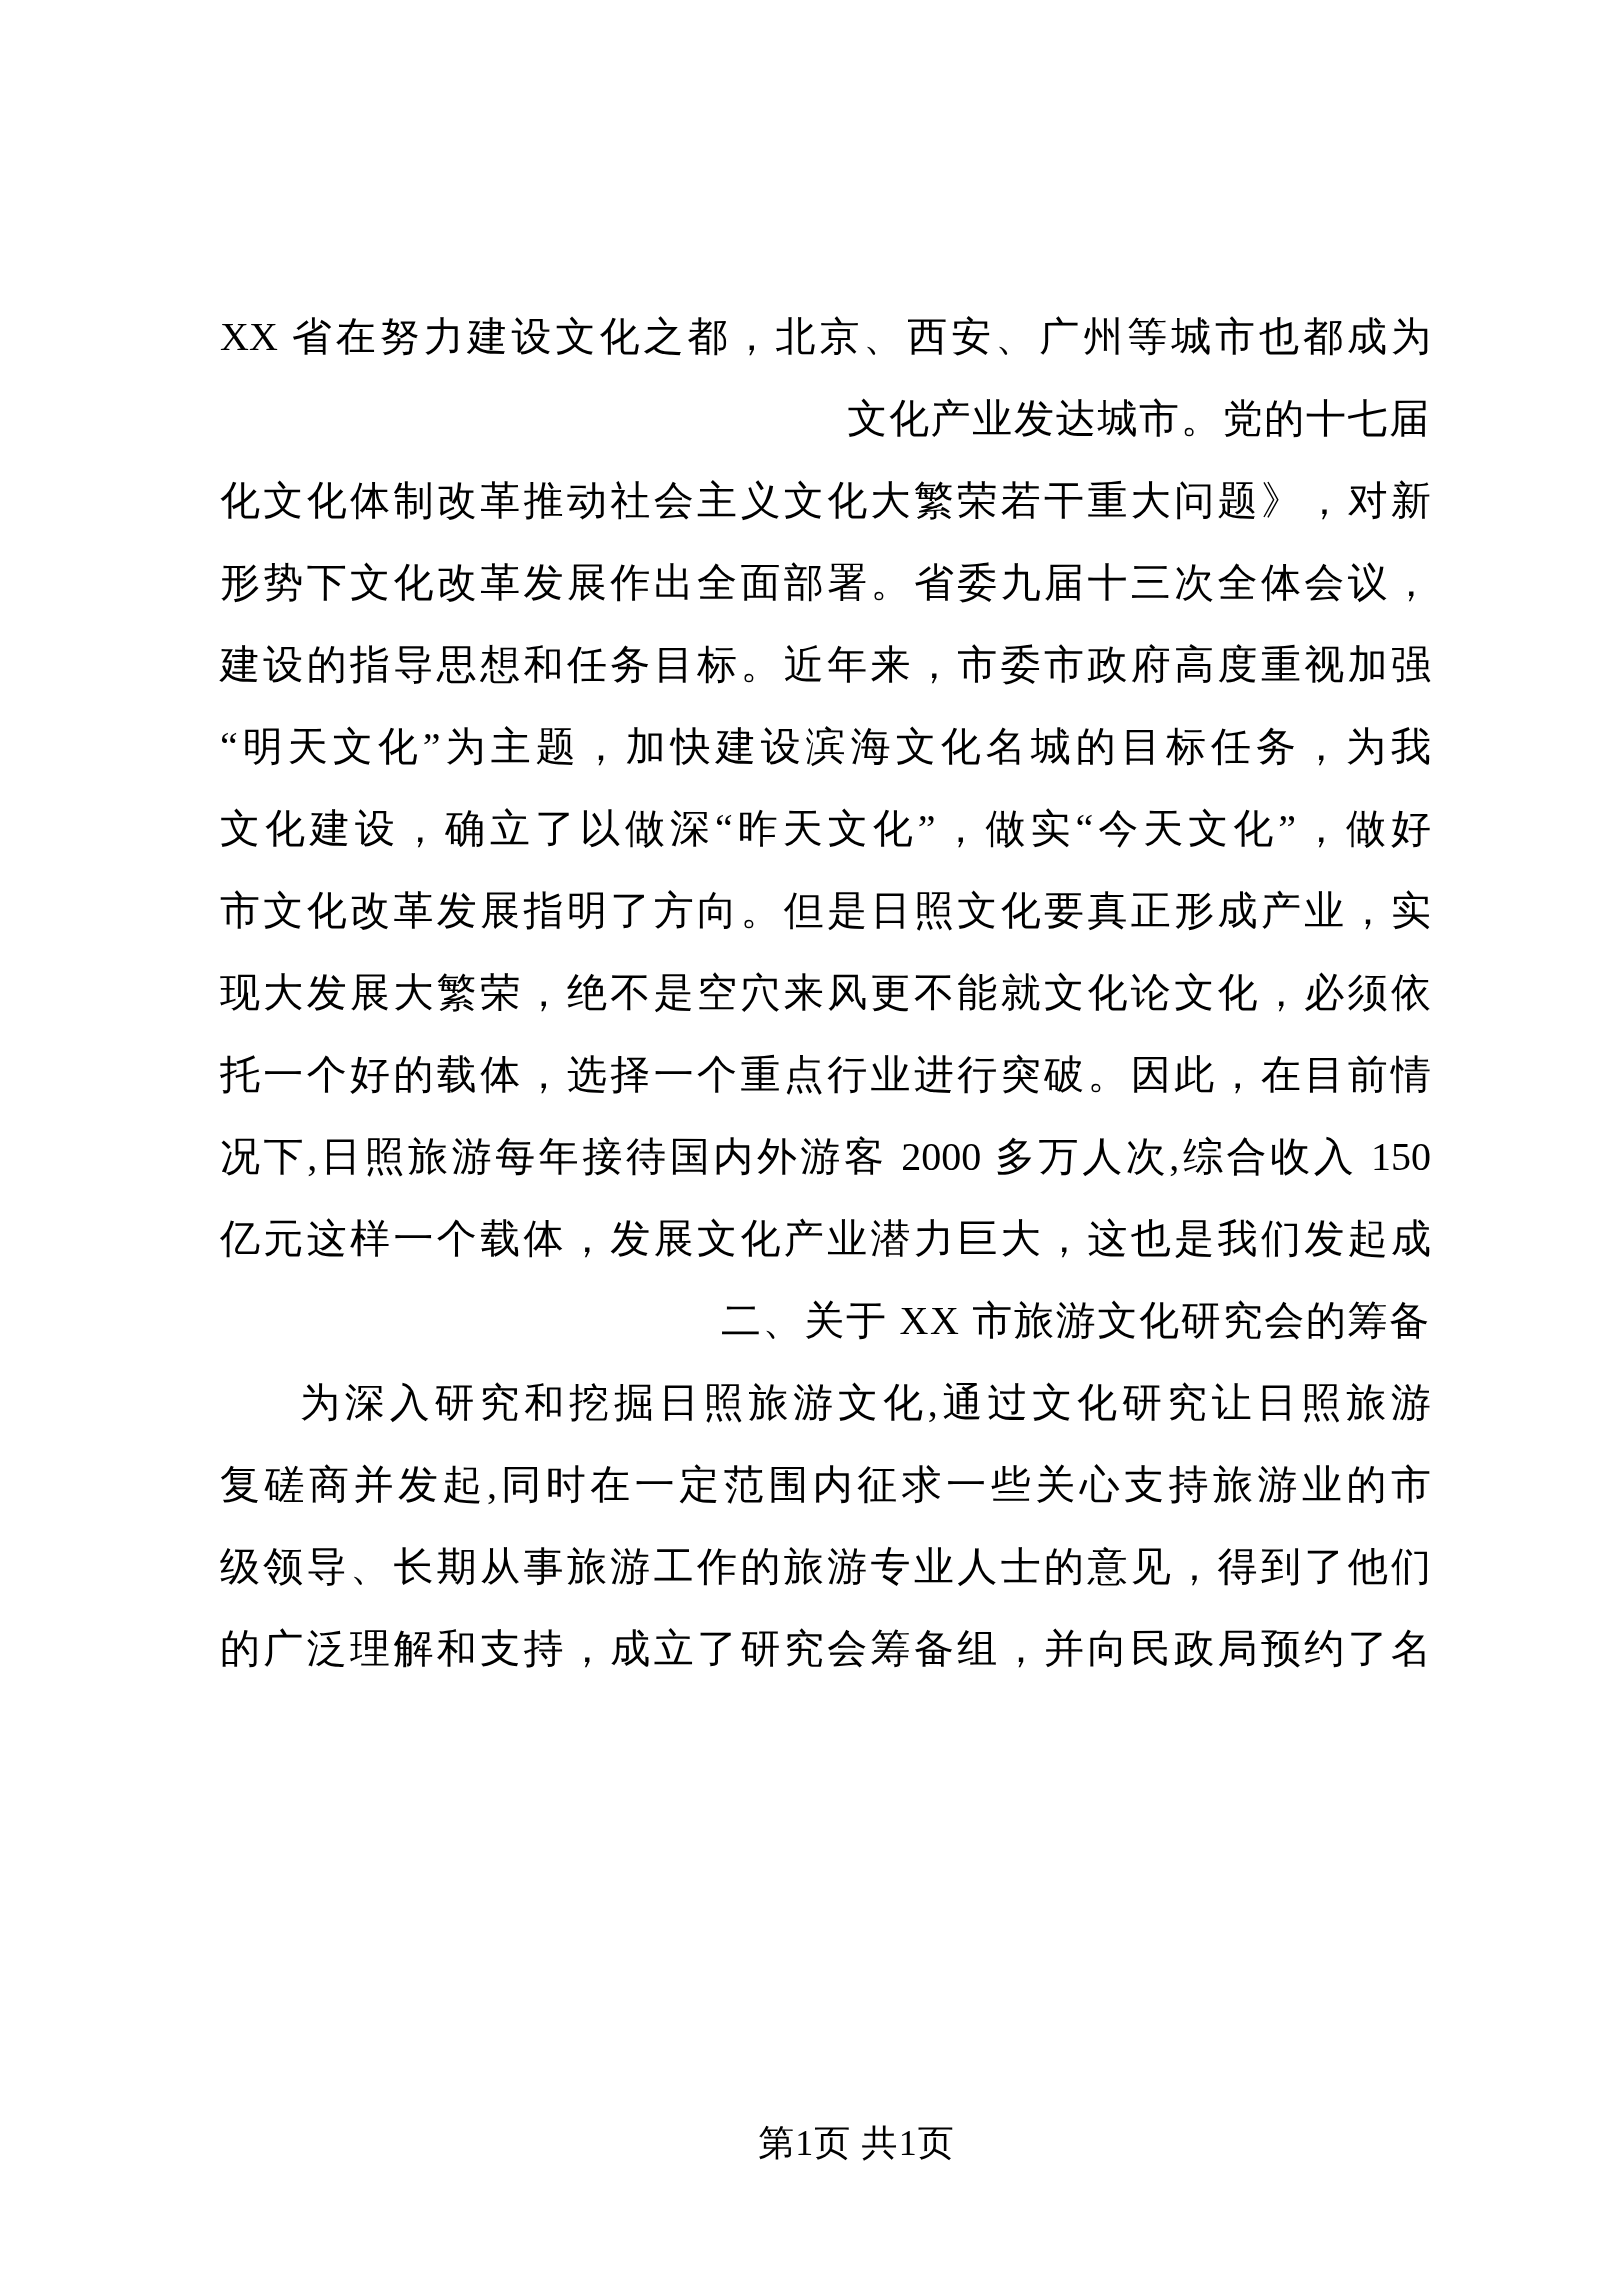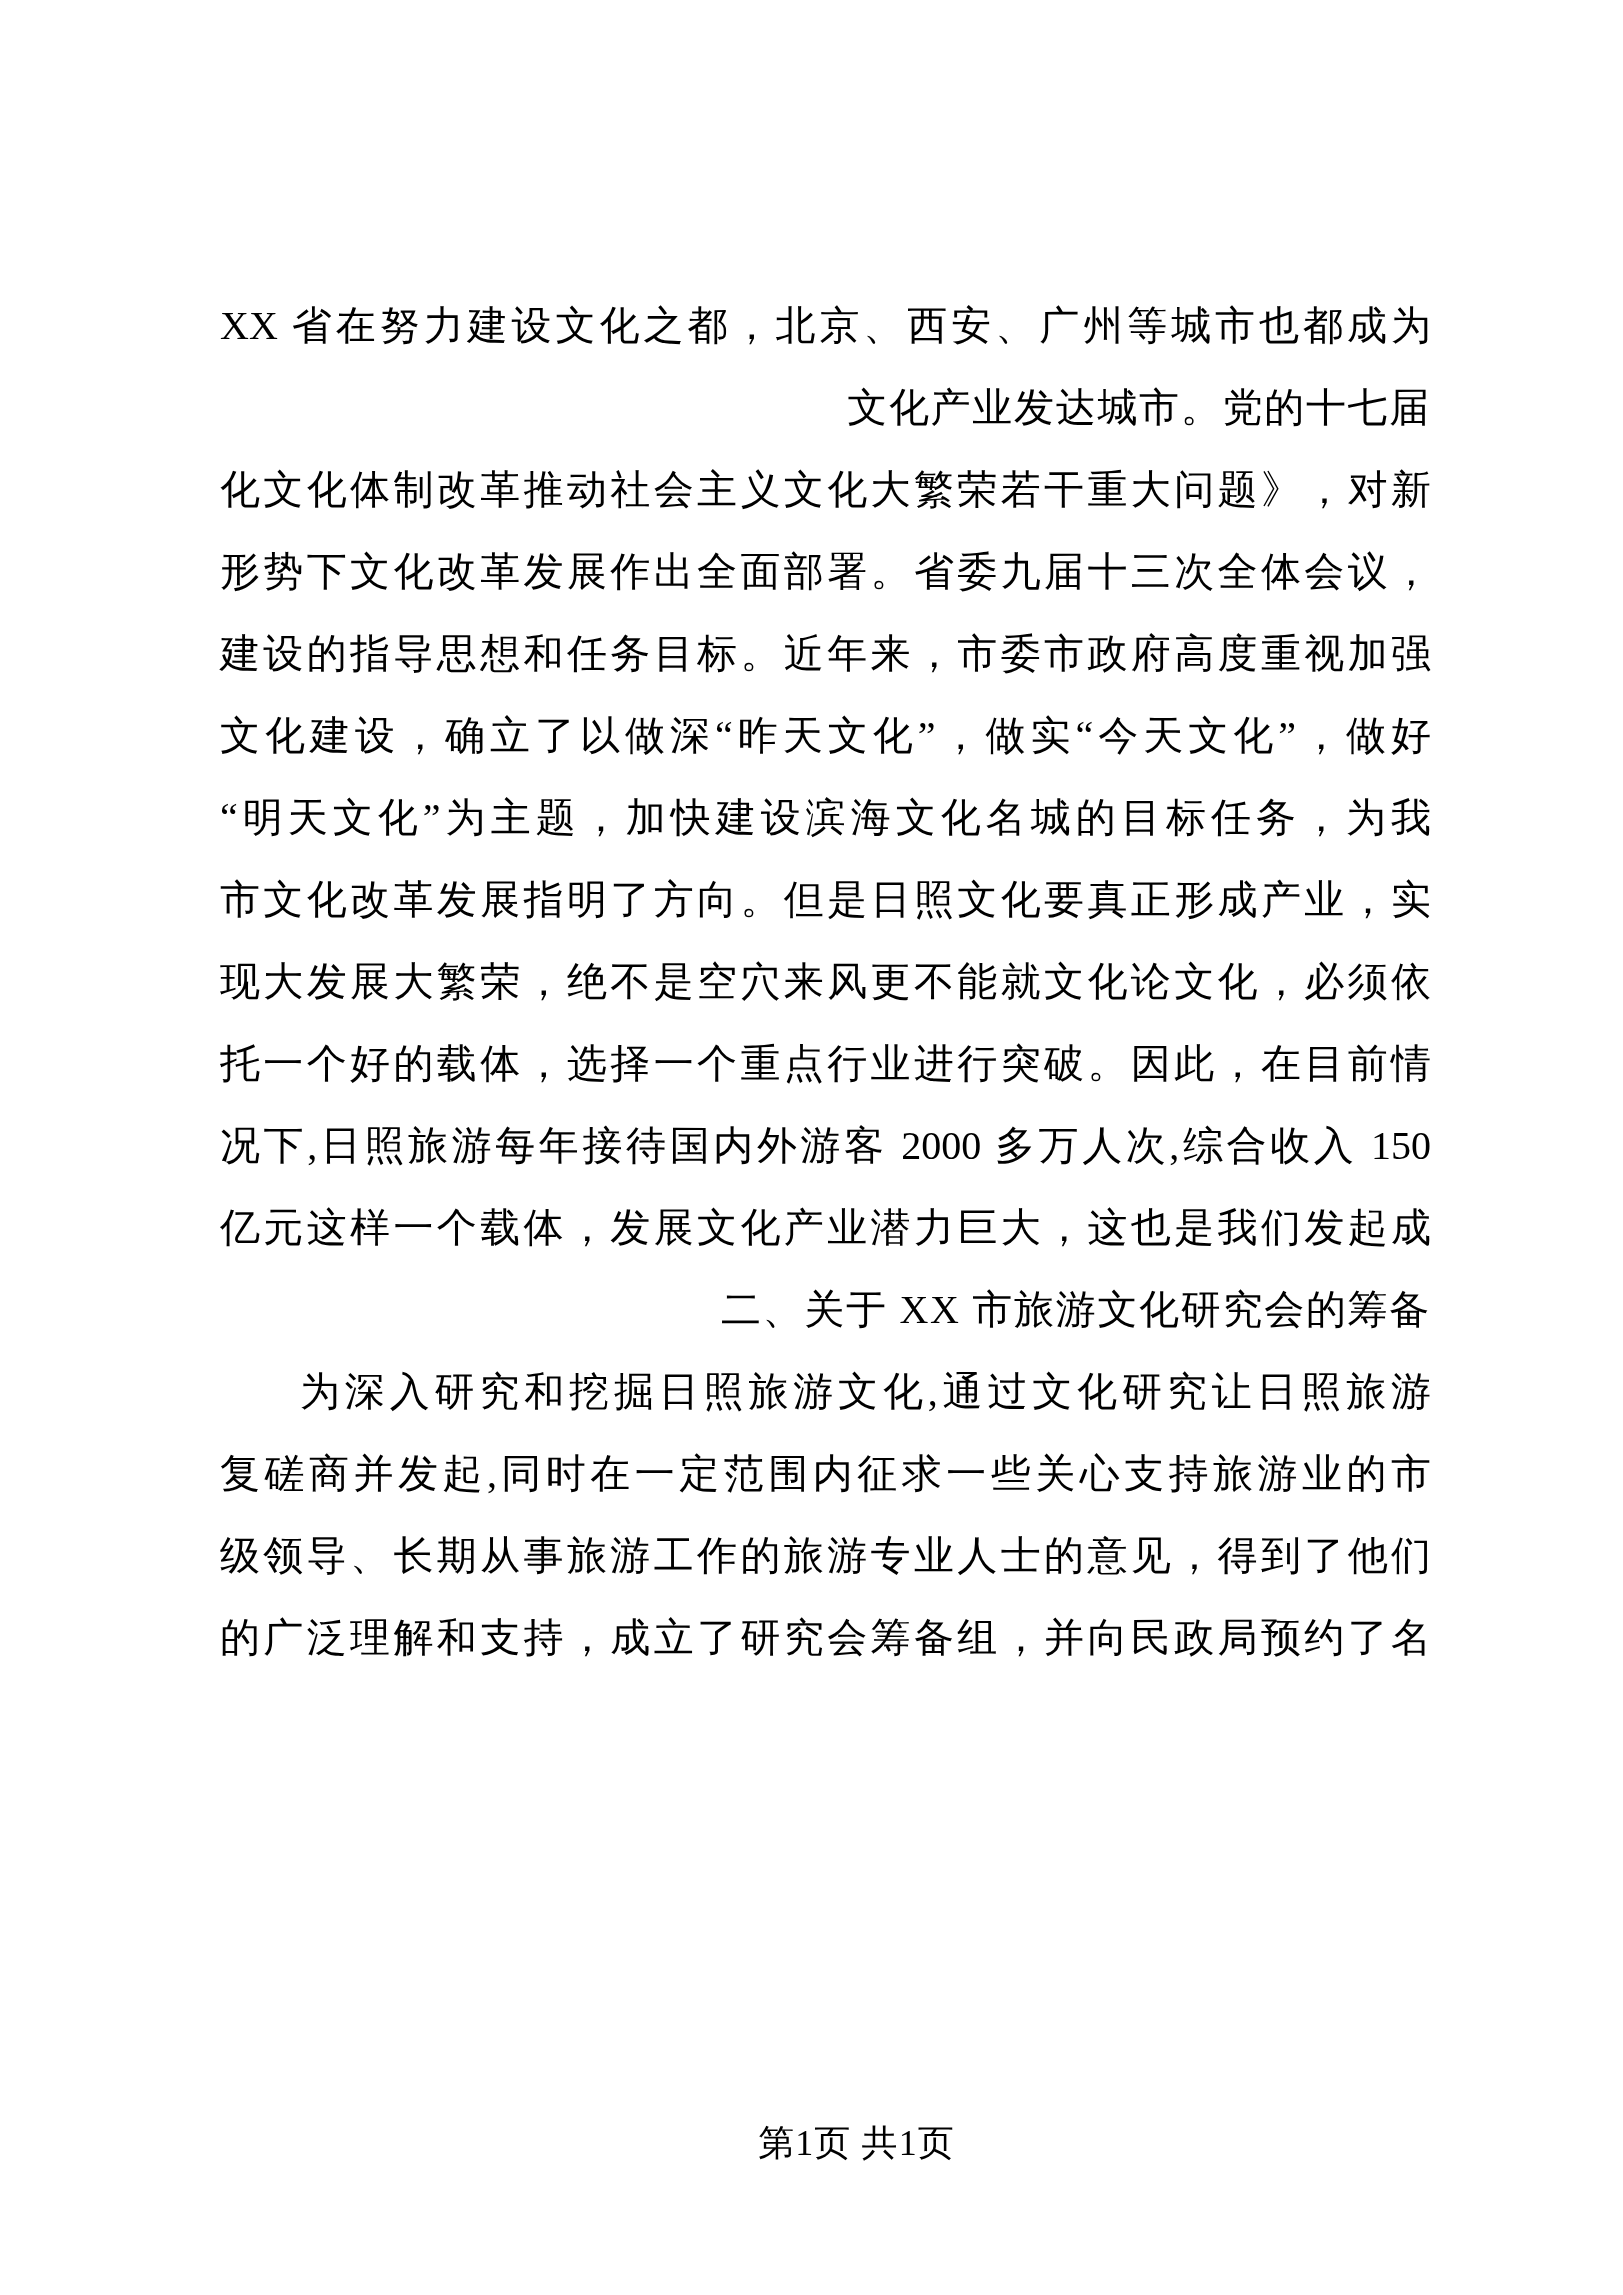--- a/index.html
+++ b/index.html
@@ -12,21 +12,21 @@
     width: 1623px;
     height: 2295px;
     background: #ffffff;
     color: #000000;
     font-family: "Liberation Serif", "DejaVu Serif", serif;
     overflow: hidden;
   }
   .text-block {
     position: absolute;
     left: 220px;
-    top: 285px;
+    top: 296px;
     width: 1211px;
     font-size: 40px;
     line-height: 82px;
   }
   .line {
     text-align: right;
     letter-spacing: 0;
   }
   .line.fill {
     text-align: justify;
@@ -53,22 +53,22 @@
 </head>
 <body>
 
 <div class="page">
   <div class="text-block">
     <div class="line fill">XX 省在努力建设文化之都，北京、西安、广州等城市也都成为</div>
     <div class="line short">文化产业发达城市。党的十七届</div>
     <div class="line fill">化文化体制改革推动社会主义文化大繁荣若干重大问题》，对新</div>
     <div class="line fill">形势下文化改革发展作出全面部署。省委九届十三次全体会议，</div>
     <div class="line fill">建设的指导思想和任务目标。近年来，市委市政府高度重视加强</div>
+    <div class="line fill">“明天文化”为主题，加快建设滨海文化名城的目标任务，为我</div>
     <div class="line fill">文化建设，确立了以做深“昨天文化”，做实“今天文化”，做好</div>
-    <div class="line fill">“明天文化”为主题，加快建设滨海文化名城的目标任务，为我</div>
     <div class="line fill">市文化改革发展指明了方向。但是日照文化要真正形成产业，实</div>
     <div class="line fill">现大发展大繁荣，绝不是空穴来风更不能就文化论文化，必须依</div>
     <div class="line fill">托一个好的载体，选择一个重点行业进行突破。因此，在目前情</div>
     <div class="line fill">况下,日照旅游每年接待国内外游客 2000 多万人次,综合收入 150</div>
     <div class="line fill">亿元这样一个载体，发展文化产业潜力巨大，这也是我们发起成</div>
     <div class="line short indent">二、关于 XX 市旅游文化研究会的筹备</div>
     <div class="line fill indent">为深入研究和挖掘日照旅游文化,通过文化研究让日照旅游</div>
     <div class="line fill">复磋商并发起,同时在一定范围内征求一些关心支持旅游业的市</div>
     <div class="line fill">级领导、长期从事旅游工作的旅游专业人士的意见，得到了他们</div>
     <div class="line fill">的广泛理解和支持，成立了研究会筹备组，并向民政局预约了名</div>

